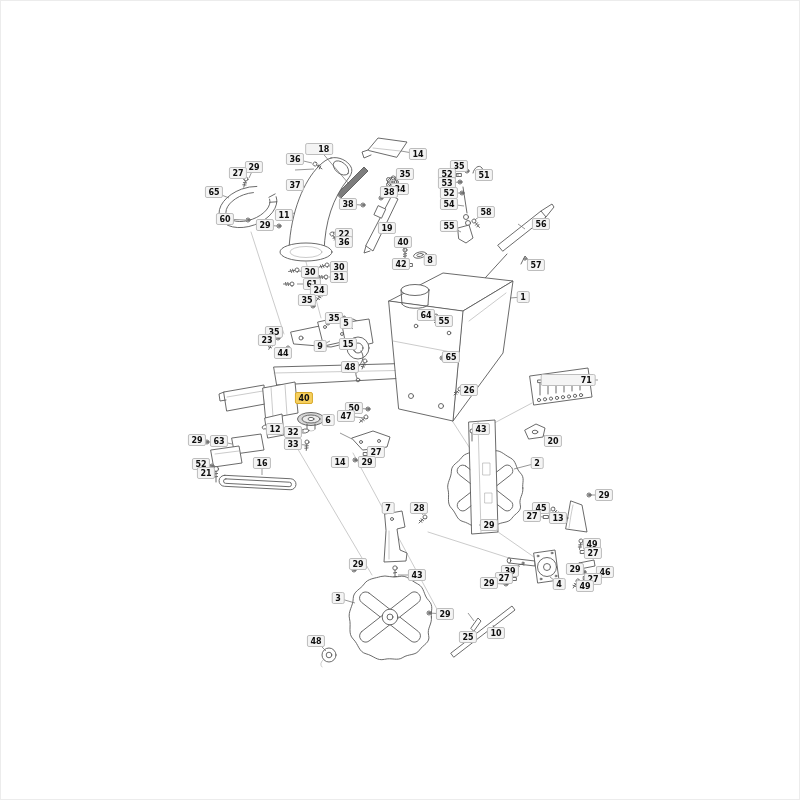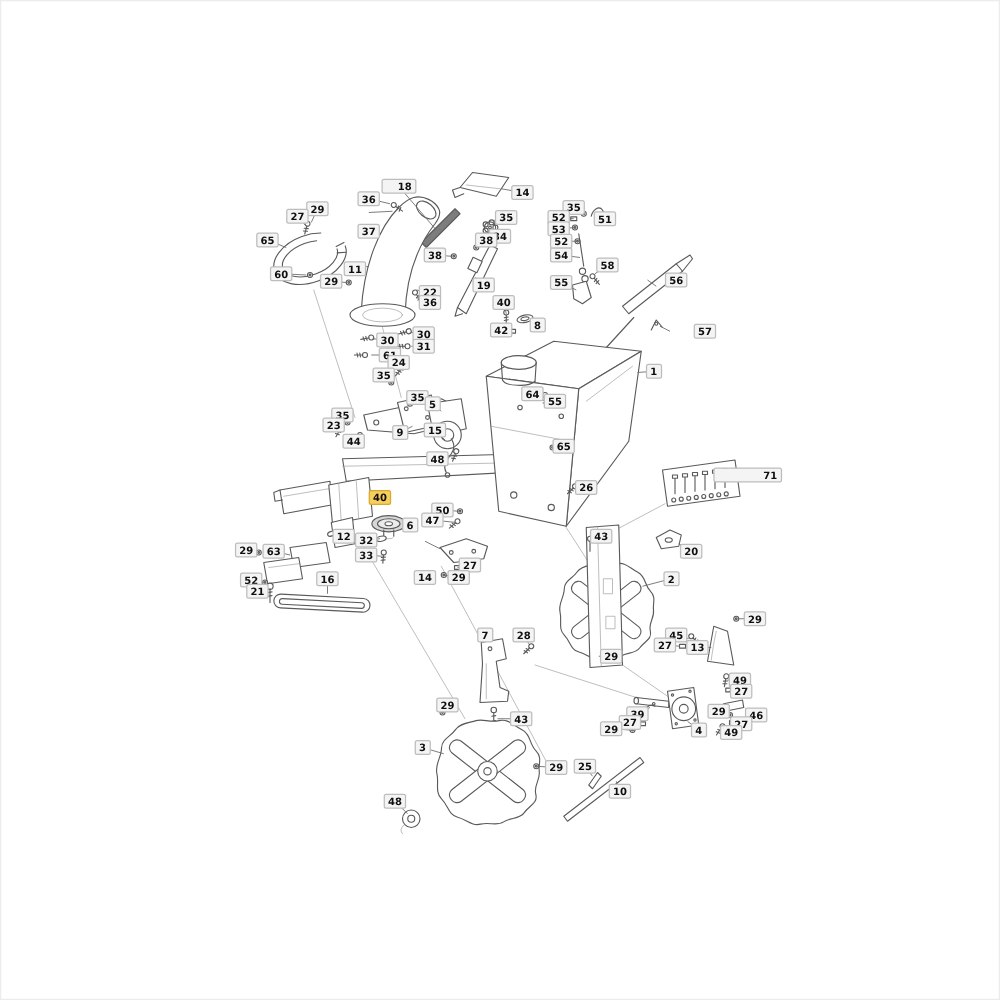--- a/index.html
+++ b/index.html
@@ -468,21 +468,21 @@
       <div class="plabel" style="left: 386px; top: 227px;">19</div>
       <div class="plabel" style="left: 485px; top: 211px;">58</div>
       <div class="plabel" style="left: 448px; top: 225px;">55</div>
       <div class="plabel" style="left: 540px; top: 223px;">56</div>
       <div class="plabel" style="left: 224px; top: 218px;">60</div>
       <div class="plabel" style="left: 283px; top: 214px;">11</div>
       <div class="plabel" style="left: 264px; top: 224px;">29</div>
       <div class="plabel" style="left: 343px; top: 233px;">22</div>
       <div class="plabel" style="left: 343px; top: 241px;">36</div>
       <div class="plabel" style="left: 402px; top: 241px;">40</div>
-      <div class="plabel" style="left: 535px; top: 264px; margin-left: 28px;">57</div>
+      <div class="plabel" style="left: 535px; top: 264px;">57</div>
       <div class="plabel" style="left: 400px; top: 263px;">42</div>
       <div class="plabel" style="left: 429px; top: 259px;">8</div>
       <div class="plabel" style="left: 338px; top: 266px;">30</div>
       <div class="plabel" style="left: 309px; top: 271px;">30</div>
       <div class="plabel" style="left: 338px; top: 276px;">31</div>
       <div class="plabel" style="left: 311px; top: 283px;">61</div>
       <div class="plabel" style="left: 318px; top: 289px; text-align: center;">24</div>
       <div class="plabel" style="left: 522px; top: 296px;">1</div>
       <div class="plabel" style="left: 306px; top: 299px;">35</div>
       <div class="plabel" style="left: 425px; top: 314px;">64</div>
@@ -490,21 +490,21 @@
       <div class="plabel" style="left: 333px; top: 317px;">35</div>
       <div class="plabel" style="left: 345px; top: 322px;">5</div>
       <div class="plabel" style="left: 273px; top: 331px;">35</div>
       <div class="plabel" style="left: 266px; top: 339px;">23</div>
       <div class="plabel" style="left: 319px; top: 345px;">9</div>
       <div class="plabel" style="left: 347px; top: 343px;">15</div>
       <div class="plabel" style="left: 282px; top: 352px;">44</div>
       <div class="plabel" style="left: 450px; top: 356px;">65</div>
       <div class="plabel" style="left: 349px; top: 366px;">48</div>
       <div class="plabel" style="left: 468px; top: 389px;">26</div>
-      <div class="plabel" style="left: 597px; top: 379px; padding-left: 39px;">71</div>
+      <div class="plabel" style="left: 567px; top: 379px; padding-left: 39px;">71</div>
       <div class="plabel hl" style="left: 303px; top: 397px;">40</div>
       <div class="plabel" style="left: 353px; top: 407px;">50</div>
       <div class="plabel" style="left: 345px; top: 415px;">47</div>
       <div class="plabel" style="left: 327px; top: 419px;">6</div>
       <div class="plabel" style="left: 274px; top: 428px;">12</div>
       <div class="plabel" style="left: 292px; top: 431px;">32</div>
       <div class="plabel" style="left: 292px; top: 443px;">33</div>
       <div class="plabel" style="left: 196px; top: 439px;">29</div>
       <div class="plabel" style="left: 218px; top: 440px;">63</div>
       <div class="plabel" style="left: 339px; top: 432px; margin-top: 29px;">14</div>
@@ -530,17 +530,17 @@
       <div class="plabel" style="left: 574px; top: 568px;">29</div>
       <div class="plabel" style="left: 604px; top: 571px;">46</div>
       <div class="plabel" style="left: 416px; top: 574px;">43</div>
       <div class="plabel" style="left: 592px; top: 578px;">27</div>
       <div class="plabel" style="left: 503px; top: 577px;">27</div>
       <div class="plabel" style="left: 488px; top: 582px;">29</div>
       <div class="plabel" style="left: 584px; top: 585px;">49</div>
       <div class="plabel" style="left: 558px; top: 583px;">4</div>
       <div class="plabel" style="left: 337px; top: 597px;">3</div>
       <div class="plabel" style="left: 444px; top: 613px;">29</div>
-      <div class="plabel" style="left: 467px; top: 612px;">25</div>
+      <div class="plabel" style="left: 467px; top: 636px;">25</div>
       <div class="plabel" style="left: 495px; top: 632px;">10</div>
       <div class="plabel" style="left: 315px; top: 640px;">48</div>
     </div>
 </div>
 
 </body></html>

